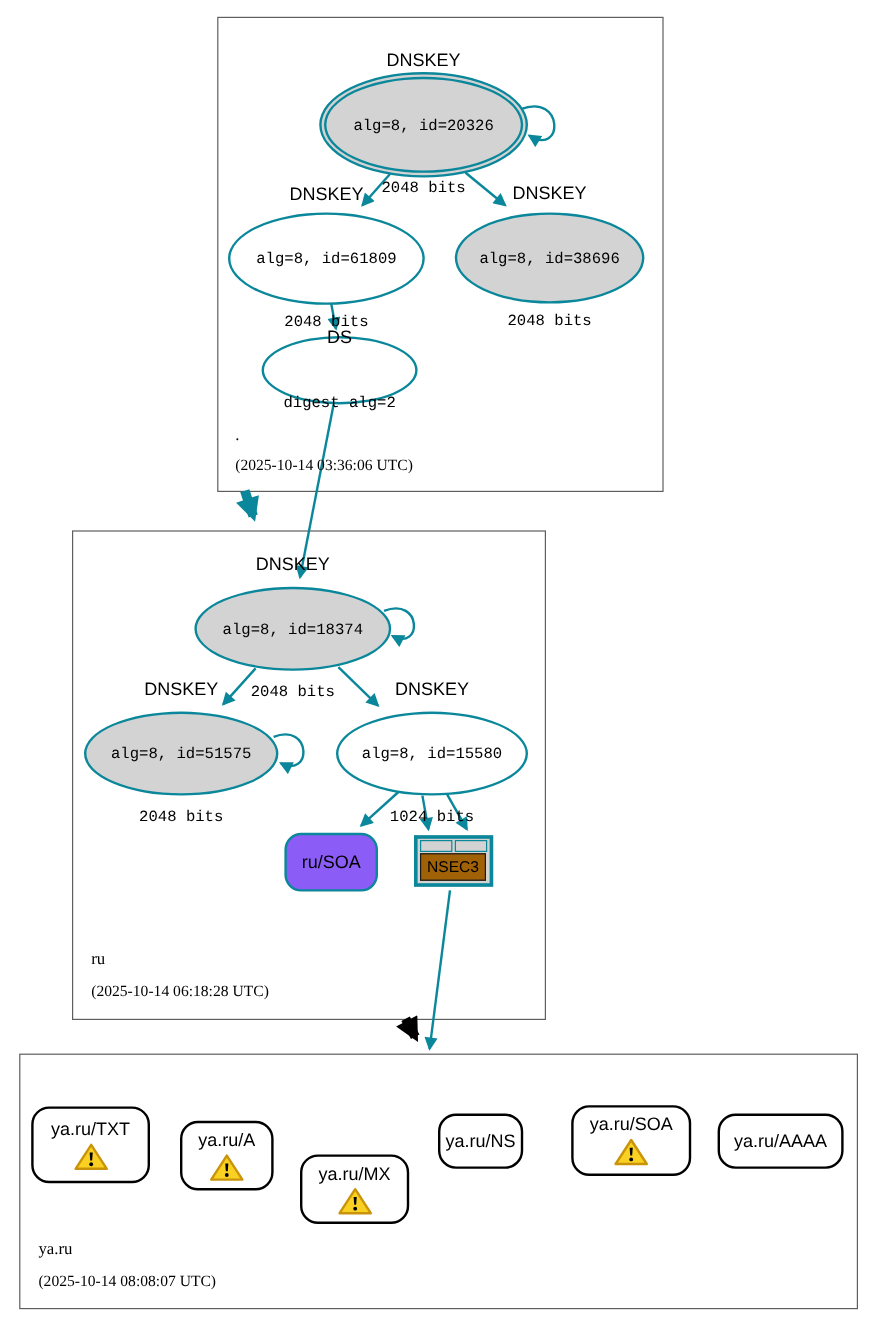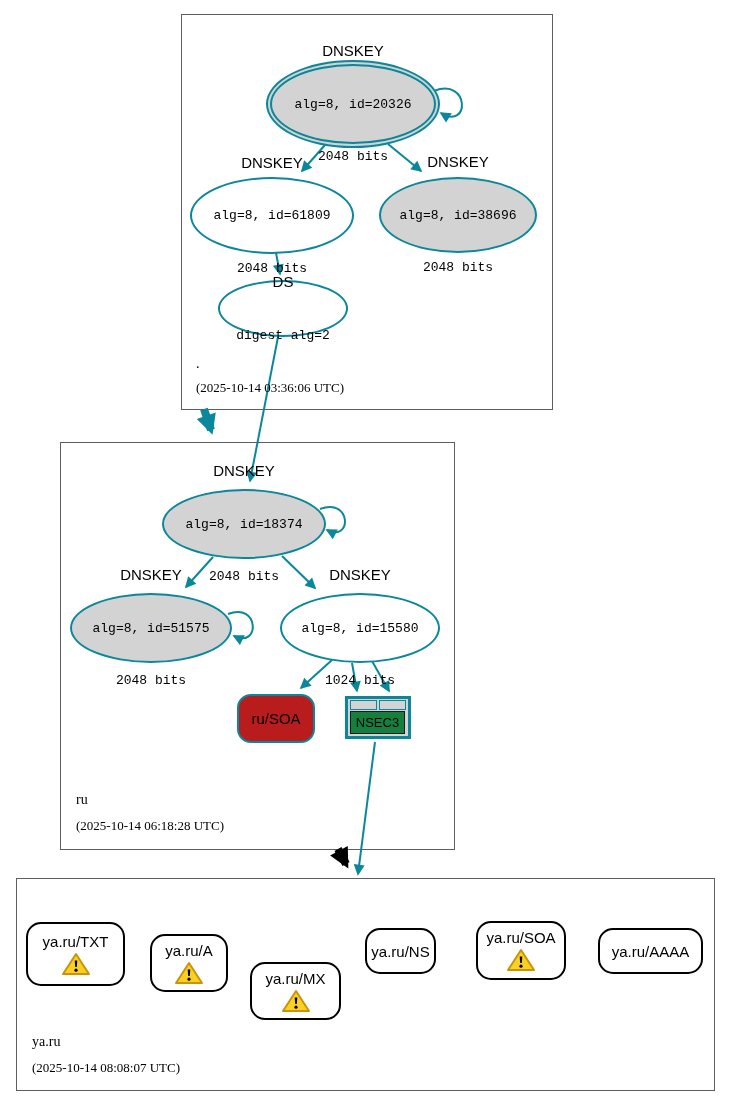--- a/index.html
+++ b/index.html
@@ -7,27 +7,27 @@
           font-family:"Liberation Sans",sans-serif;color:#000;}
   .edges{position:absolute;left:0;top:0;width:729px;height:1104px;pointer-events:none;}
   .zonebox{position:absolute;border:1px solid #5e5e5e;background:transparent;}
   .ellipse{position:absolute;border:2px solid #0a879a;border-radius:50%;background:#ffffff;
            display:flex;flex-direction:column;align-items:center;justify-content:center;
            text-align:center;box-sizing:border-box;line-height:1.12;gap:38px;}
   .ellipse.gray{background:#d3d3d3;}
   .inner-ring{position:absolute;inset:2px;border:2px solid #0a879a;border-radius:50%;pointer-events:none;}
   .node-title{font-family:"Liberation Sans",sans-serif;font-size:15px;position:relative;z-index:2;}
   .node-sub{font-family:Liberation Mono, monospace;font-size:13px;position:relative;z-index:2;}
-  .rrect{position:absolute;border:2px solid #0a879a;border-radius:14px;background:#b91c1c;
+  .rrect{position:absolute;border:2px solid #0a879a;border-radius:14px;background:#8b5cf6;
          display:flex;align-items:center;justify-content:center;font-size:15px;box-sizing:border-box;}
   .nsec3{position:absolute;border:3px solid #0a879a;background:#d3d3d3;box-sizing:border-box;
          display:flex;flex-direction:column;}
   .nsec3-cells{display:flex;gap:2px;margin:1px 2px 0 2px;}
   .nsec3-cell{flex:1;height:10px;border:1px solid #0a879a;background:#d3d3d3;box-sizing:border-box;}
-  .nsec3-main{flex:1;margin:1px 3px 2px 2px;border:1px solid #1a1a1a;background:#15803d;
+  .nsec3-main{flex:1;margin:1px 3px 2px 2px;border:1px solid #1a1a1a;background:#a16207;
               display:flex;align-items:center;justify-content:center;font-size:13px;box-sizing:border-box;}
   .record{position:absolute;border:2px solid #000000;border-radius:15px;background:#ffffff;
           display:flex;flex-direction:column;align-items:center;justify-content:center;gap:2px;
           font-size:15px;box-sizing:border-box;}
   .zone-label{position:absolute;font-family:"Liberation Serif",serif;font-size:14px;}
   .zone-ts{position:absolute;font-family:"Liberation Serif",serif;font-size:13px;}
   .wicon{display:block;}
 </style>
 </head>
 <body>
@@ -153,21 +153,21 @@
       <path d="M15 2 L28 22 L2 22 Z" fill="#fad123" stroke="#c9940a" stroke-width="2" stroke-linejoin="round"></path>
       <path d="M13.7 8.5 h2.6 l-0.5 6.5 h-1.6 z" fill="#000"></path>
       <circle cx="15" cy="18.2" r="1.6" fill="#000"></circle>
     </svg>
   </div>
 
   <div class="record" style="left:365px;top:928px;width:71px;height:46px;">
     <span>ya.ru/NS</span>
   </div>
 
-  <div class="record" style="left:476px;top:921px;width:90px;height:59px;">
+  <div class="record" style="left:476px;top:921px;width:100px;height:59px;">
     <span>ya.ru/SOA</span>
     <svg class="wicon" width="30" height="24" viewBox="0 0 30 24">
       <path d="M15 2 L28 22 L2 22 Z" fill="#fad123" stroke="#c9940a" stroke-width="2" stroke-linejoin="round"></path>
       <path d="M13.7 8.5 h2.6 l-0.5 6.5 h-1.6 z" fill="#000"></path>
       <circle cx="15" cy="18.2" r="1.6" fill="#000"></circle>
     </svg>
   </div>
 
   <div class="record" style="left:598px;top:928px;width:105px;height:46px;">
     <span>ya.ru/AAAA</span>

